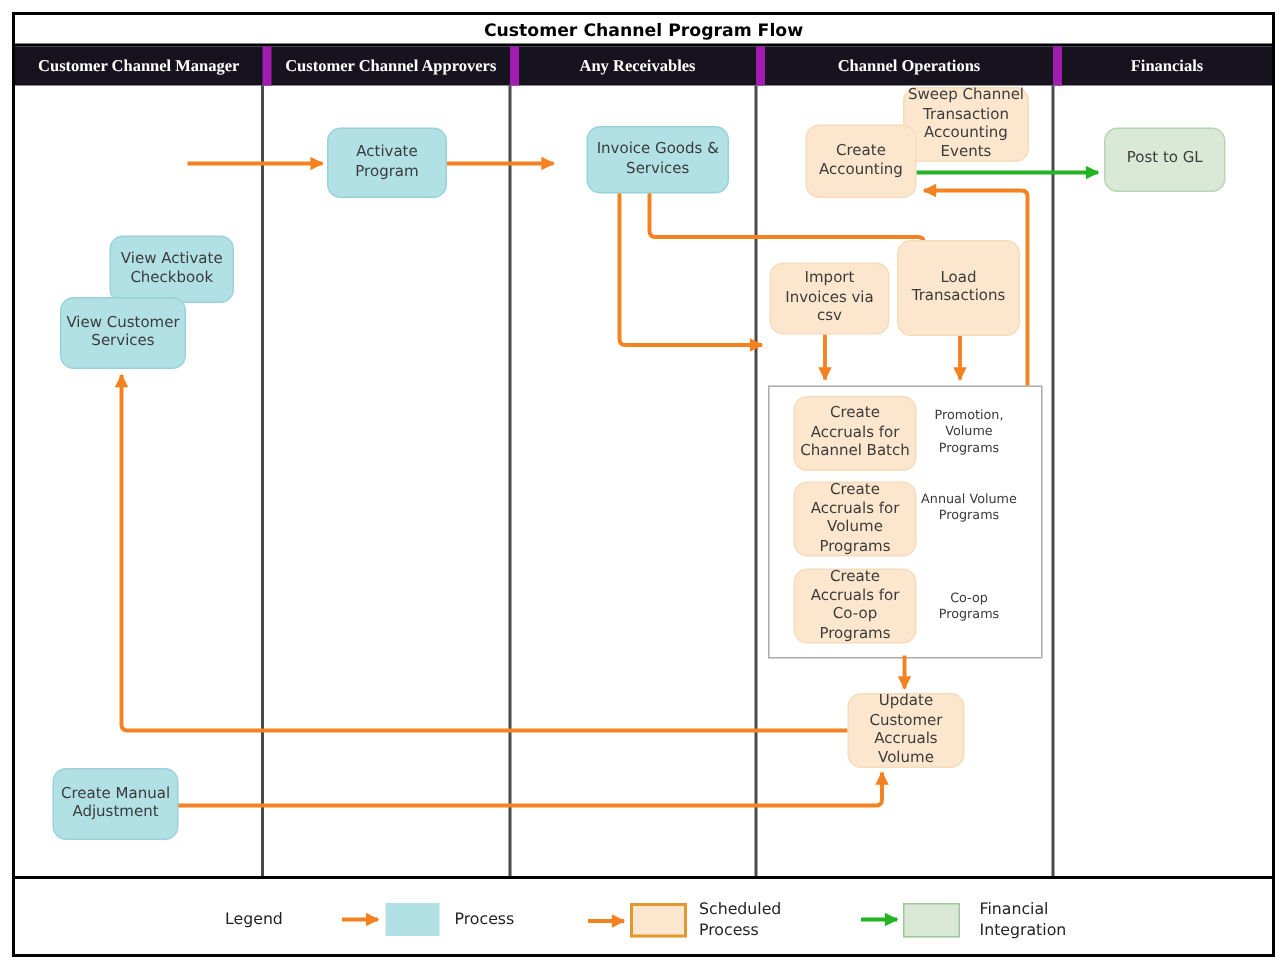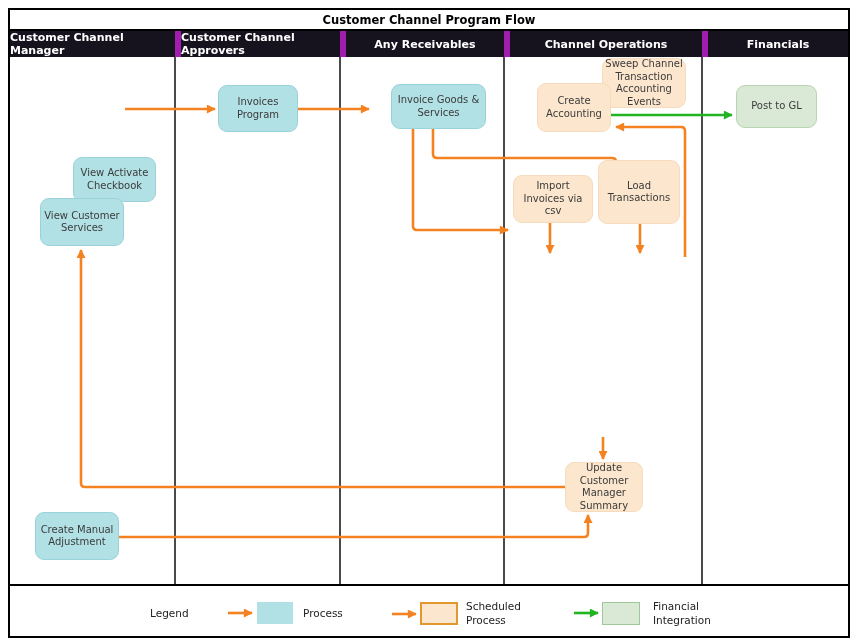--- a/index.html
+++ b/index.html
@@ -11,21 +11,21 @@
   #frame { left:8px; top:8px; width:838px; height:626px; border:2px solid #000; background:#fff; }
   #title-bar {
     left:10px; top:10px; width:838px; height:19px;
     display:flex; align-items:center; justify-content:center;
     font-size:11.5px; font-weight:bold; color:#000;
   }
   #title-underline { left:10px; top:29px; width:838px; height:2px; background:#000; }
   #lane-header { left:10px; top:31px; width:838px; height:26px; background:#16131f; display:flex; }
   .lane-cell {
     display:flex; align-items:center; justify-content:center;
-    color:#ffffff; font-size:11px; font-weight:bold; box-sizing:border-box;
+    color:#ffffff; font-size:11px; font-weight:bold; box-sizing:border-box;font-family:Liberation Serif, serif;
   }
   .lane-cell + .lane-cell { border-left:6px solid #a21caf; }
   .divider { top:57px; width:2px; height:527px; background:#4a4a4a; }
   #legend-topline { left:10px; top:584px; width:838px; height:2px; background:#000; }
 
   .node {
     position:absolute; border-radius:9px; box-sizing:border-box;
     display:flex; align-items:center; justify-content:center; text-align:center;
     font-size:10px; color:#3b3b3b; line-height:1.25; padding:2px; z-index:4;
   }
@@ -95,31 +95,39 @@
       <path d="M118,537 L584,537 Q588,537 588,533 L588,515" marker-end="url(#ah-o)"></path>
       <path d="M228,613 L252,613" marker-end="url(#ah-o)"></path>
       <path d="M392,614 L416,614" marker-end="url(#ah-o)"></path>
     </g>
     <g fill="none" stroke="#22b422" stroke-width="2.6">
       <path d="M611,115 L732,115" marker-end="url(#ah-g)"></path>
       <path d="M574,613 L598,613" marker-end="url(#ah-g)"></path>
     </g>
   </svg>
 
+  <div id="accruals-group" class="abs">
+    <div class="group-node" style="left:16px; top:6px;  width:82px; height:50px;">Create Accruals for Channel Batch</div>
+    <div class="group-node" style="left:16px; top:63px; width:82px; height:50px;">Create Accruals for Volume Programs</div>
+    <div class="group-node" style="left:16px; top:121px;width:82px; height:50px;">Create Accruals for Co-op Programs</div>
+    <div class="note" style="left:101px; top:14px;  width:64px;">Promotion, Volume Programs</div>
+    <div class="note" style="left:101px; top:70px;  width:64px;">Annual Volume Programs</div>
+    <div class="note" style="left:101px; top:136px; width:64px;">Co-op Programs</div>
+  </div>
 
   <div class="node scheduled" style="left:602px; top:58px;  width:84px; height:50px;">Sweep Channel Transaction Accounting Events</div>
-  <div class="node process" style="left:218px; top:85px;  width:80px; height:47px;">Invoices Program</div>
+  <div class="node process" style="left:218px; top:85px;  width:80px; height:47px;">Activate Program</div>
   <div class="node process" style="left:391px; top:84px;  width:95px; height:45px;">Invoice Goods &amp; Services</div>
   <div class="node scheduled" style="left:537px; top:83px;  width:74px; height:49px;">Create Accounting</div>
   <div class="node integration" style="left:736px; top:85px; width:81px; height:43px;">Post to GL</div>
   <div class="node process" style="left:73px;  top:157px; width:83px; height:45px;">View Activate Checkbook</div>
   <div class="node process" style="left:40px;  top:198px; width:84px; height:48px;">View Customer Services</div>
   <div class="node scheduled" style="left:513px; top:175px; width:80px; height:48px;">Import Invoices via csv</div>
   <div class="node scheduled" style="left:598px; top:160px; width:82px; height:64px;">Load Transactions</div>
-  <div class="node scheduled" style="left:565px; top:462px; width:78px; height:50px;">Update Customer Manager Summary</div>
+  <div class="node scheduled" style="left:565px; top:462px; width:78px; height:50px;">Update Customer Accruals Volume</div>
   <div class="node process" style="left:35px;  top:512px; width:84px; height:48px;">Create Manual Adjustment</div>
 
   <div class="abs legend-label" style="left:150px; top:607px;">Legend</div>
   <div class="abs legend-swatch" style="left:257px; top:602px; width:36px; height:22px; background:#b2e1e5;"></div>
   <div class="abs legend-label" style="left:303px; top:607px;">Process</div>
   <div class="abs legend-swatch" style="left:420px; top:602px; width:38px; height:23px; background:#fce6cd; border:2px solid #e1992f;"></div>
   <div class="abs legend-label" style="left:466px; top:600px; width:72px; line-height:1.3;">Scheduled Process</div>
   <div class="abs legend-swatch" style="left:602px; top:602px; width:38px; height:23px; background:#d9e9d6; border:1.5px solid #9fc79a;"></div>
   <div class="abs legend-label" style="left:653px; top:600px; width:80px; line-height:1.3;">Financial Integration</div>
 

